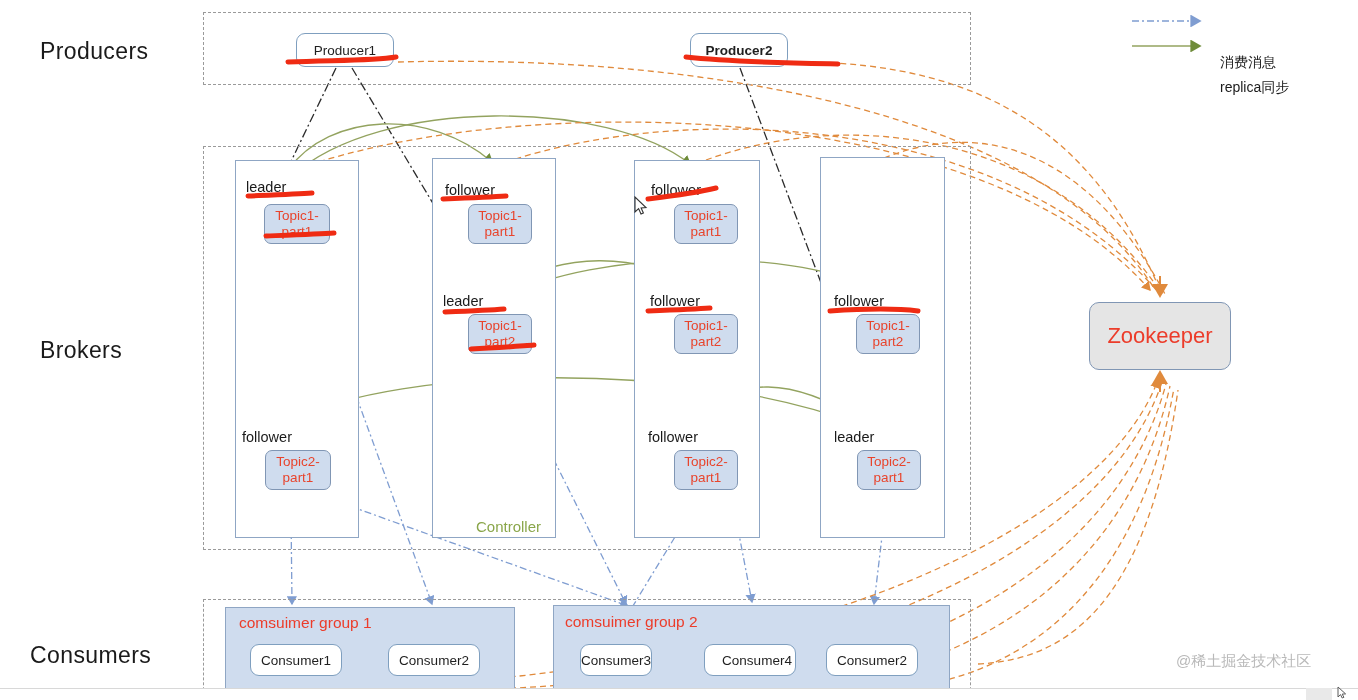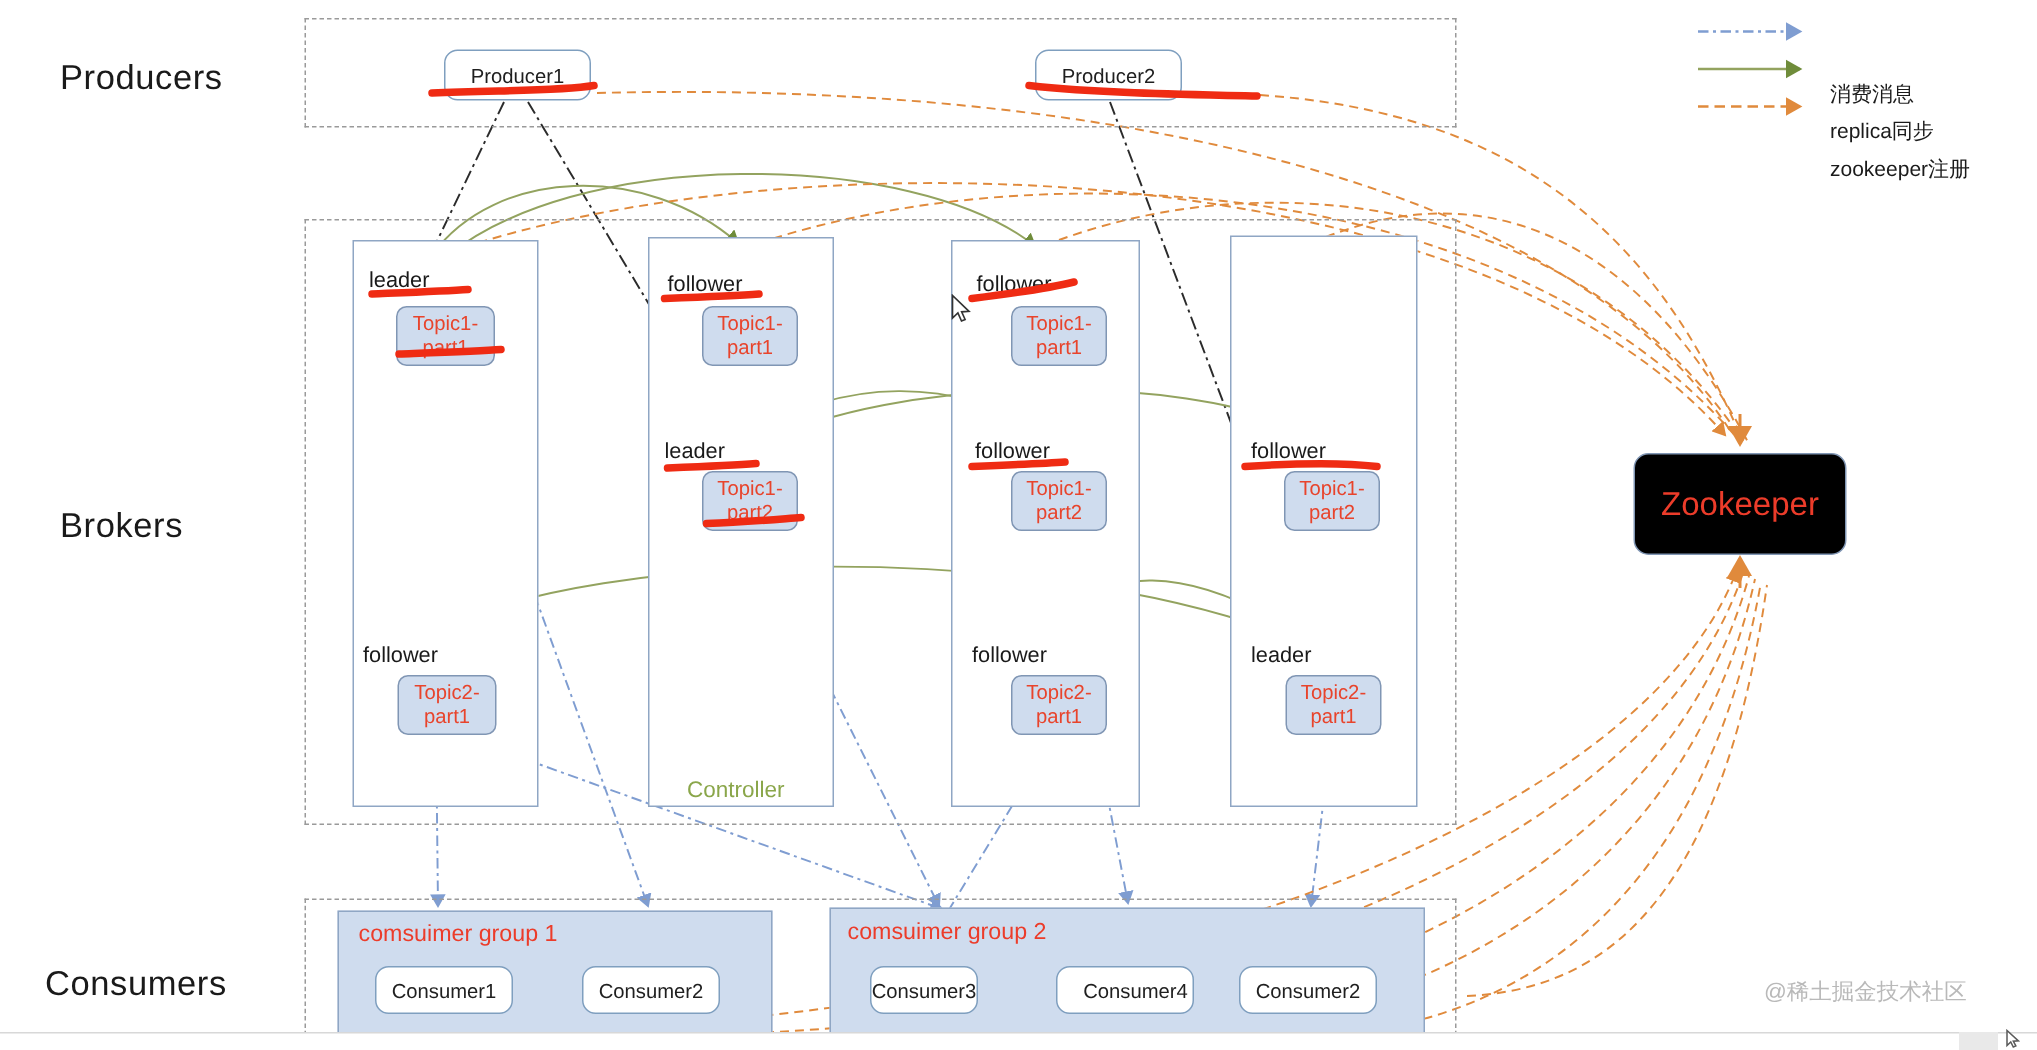--- a/index.html
+++ b/index.html
@@ -35,21 +35,21 @@
              justify-content:center;text-align:center;white-space:nowrap;}
 
   .controller-tag{position:absolute;color:#8aa64a;font-size:15px;white-space:nowrap;}
 
   
   .cgroup{position:absolute;box-sizing:border-box;border:1px solid #8fa6c4;background:#cfdcee;}
   .cgroup-title{position:absolute;color:#ec3c2a;font-size:15.5px;white-space:nowrap;}
 
   
   .zk{position:absolute;box-sizing:border-box;border:1px solid #8096b4;border-radius:10px;
-      background:#000000;color:#ec3c2a;font-size:22px;display:flex;align-items:center;
+      background:#e5e5e5;color:#ec3c2a;font-size:22px;display:flex;align-items:center;
       justify-content:center;white-space:nowrap;}
 
   
   #legend{position:absolute;left:1128px;top:6px;width:226px;height:76px;}
   .legend-row{position:absolute;left:0;width:226px;height:22px;}
   .legend-text{position:absolute;left:92px;top:0;font-size:14px;color:#1b1b1b;white-space:nowrap;line-height:22px;margin-top:41px;}
   .legend-art{position:absolute;left:0;top:0;width:88px;height:22px;}
 
   
   #watermark{position:absolute;left:1176px;top:652px;font-size:15px;color:#b9b9b9;white-space:nowrap;}
@@ -131,21 +131,21 @@
   <div class="tier-label" style="left:40px;top:337px;">Brokers</div>
   <div class="tier-label" style="left:30px;top:642px;">Consumers</div>
 
   <div class="tier-box" style="left:203px;top:12px;width:768px;height:73px;"></div>
   <div class="tier-box" style="left:203px;top:146px;width:768px;height:404px;"></div>
   <div class="tier-box" style="left:203px;top:599px;width:768px;height:101px;"></div>
 
   <div class="pill" style="left:296px;top:33px;width:98px;height:34px;">
     <span>Producer1</span>
   </div>
-  <div class="pill" style="left:690px;top:33px;width:98px;height:34px;">
+  <div class="pill" style="left:690px;top:33px;width:98px;height:34px;font-weight:bold;">
     <span>Producer2</span>
   </div>
 
   <div class="broker-col" style="left:235px;top:160px;width:124px;height:378px;"></div>
   <div class="broker-col" style="left:432px;top:158px;width:124px;height:380px;"></div>
   <div class="broker-col" style="left:634px;top:160px;width:126px;height:378px;"></div>
   <div class="broker-col" style="left:820px;top:157px;width:125px;height:381px;"></div>
 
   <div class="role" style="left:246px;top:179px;">leader</div>
   <div class="partition" style="left:264px;top:204px;width:66px;height:40px;">
@@ -161,21 +161,21 @@
   <div class="role" style="left:445px;top:182px;">follower</div>
   <div class="partition" style="left:468px;top:204px;width:64px;height:40px;">
     <span>Topic1-</span>
       <span>part1</span>
   </div>
   <div class="role" style="left:443px;top:293px;">leader</div>
   <div class="partition" style="left:468px;top:314px;width:64px;height:40px;">
     <span>Topic1-</span>
       <span>part2</span>
   </div>
-  <div class="controller-tag" style="left:458px;top:518px;">Controller</div>
+  <div class="controller-tag" style="left:476px;top:518px;">Controller</div>
 
   <div class="role" style="left:651px;top:182px;">follower</div>
   <div class="partition" style="left:674px;top:204px;width:64px;height:40px;">
     <span>Topic1-</span>
       <span>part1</span>
   </div>
   <div class="role" style="left:650px;top:293px;">follower</div>
   <div class="partition" style="left:674px;top:314px;width:64px;height:40px;">
     <span>Topic1-</span>
       <span>part2</span>
@@ -253,31 +253,20 @@
       <svg class="legend-art" viewBox="0 0 88 22">
         <defs>
             <marker id="lg-g" markerWidth="8" markerHeight="8" refX="6" refY="4" orient="auto">
               <path d="M0,0 L7,4 L0,8 z" fill="#6f8c3a"></path>
             </marker>
           </defs>
         <path d="M4,11 L72,11" fill="none" stroke="#93a35f" stroke-width="1.6" marker-end="url(#lg-g)"></path>
       </svg>
       <span class="legend-text">replica同步</span>
     </div>
-    <div class="legend-row" style="top:54px;">
-      <svg class="legend-art" viewBox="0 0 88 22">
-        <defs>
-            <marker id="lg-o" markerWidth="8" markerHeight="8" refX="6" refY="4" orient="auto">
-              <path d="M0,0 L7,4 L0,8 z" fill="#e08a3c"></path>
-            </marker>
-          </defs>
-        <path d="M4,11 L72,11" fill="none" stroke="#e08a3c" stroke-width="1.6" stroke-dasharray="7,4" marker-end="url(#lg-o)"></path>
-      </svg>
-      <span class="legend-text">zookeeper注册</span>
-    </div>
   </div>
 
   <div id="watermark">@稀土掘金技术社区</div>
 
   <svg id="cursor" viewBox="0 0 14 20">
     <path d="M1,1 L1,16 L4.6,12.6 L7,18 L9.4,17 L7.1,11.9 L12,11.6 z" fill="#ffffff" stroke="#333" stroke-width="1.1"></path>
   </svg>
 
   <div id="bottom-bar"></div>
   <div id="scroll-btn"></div>

